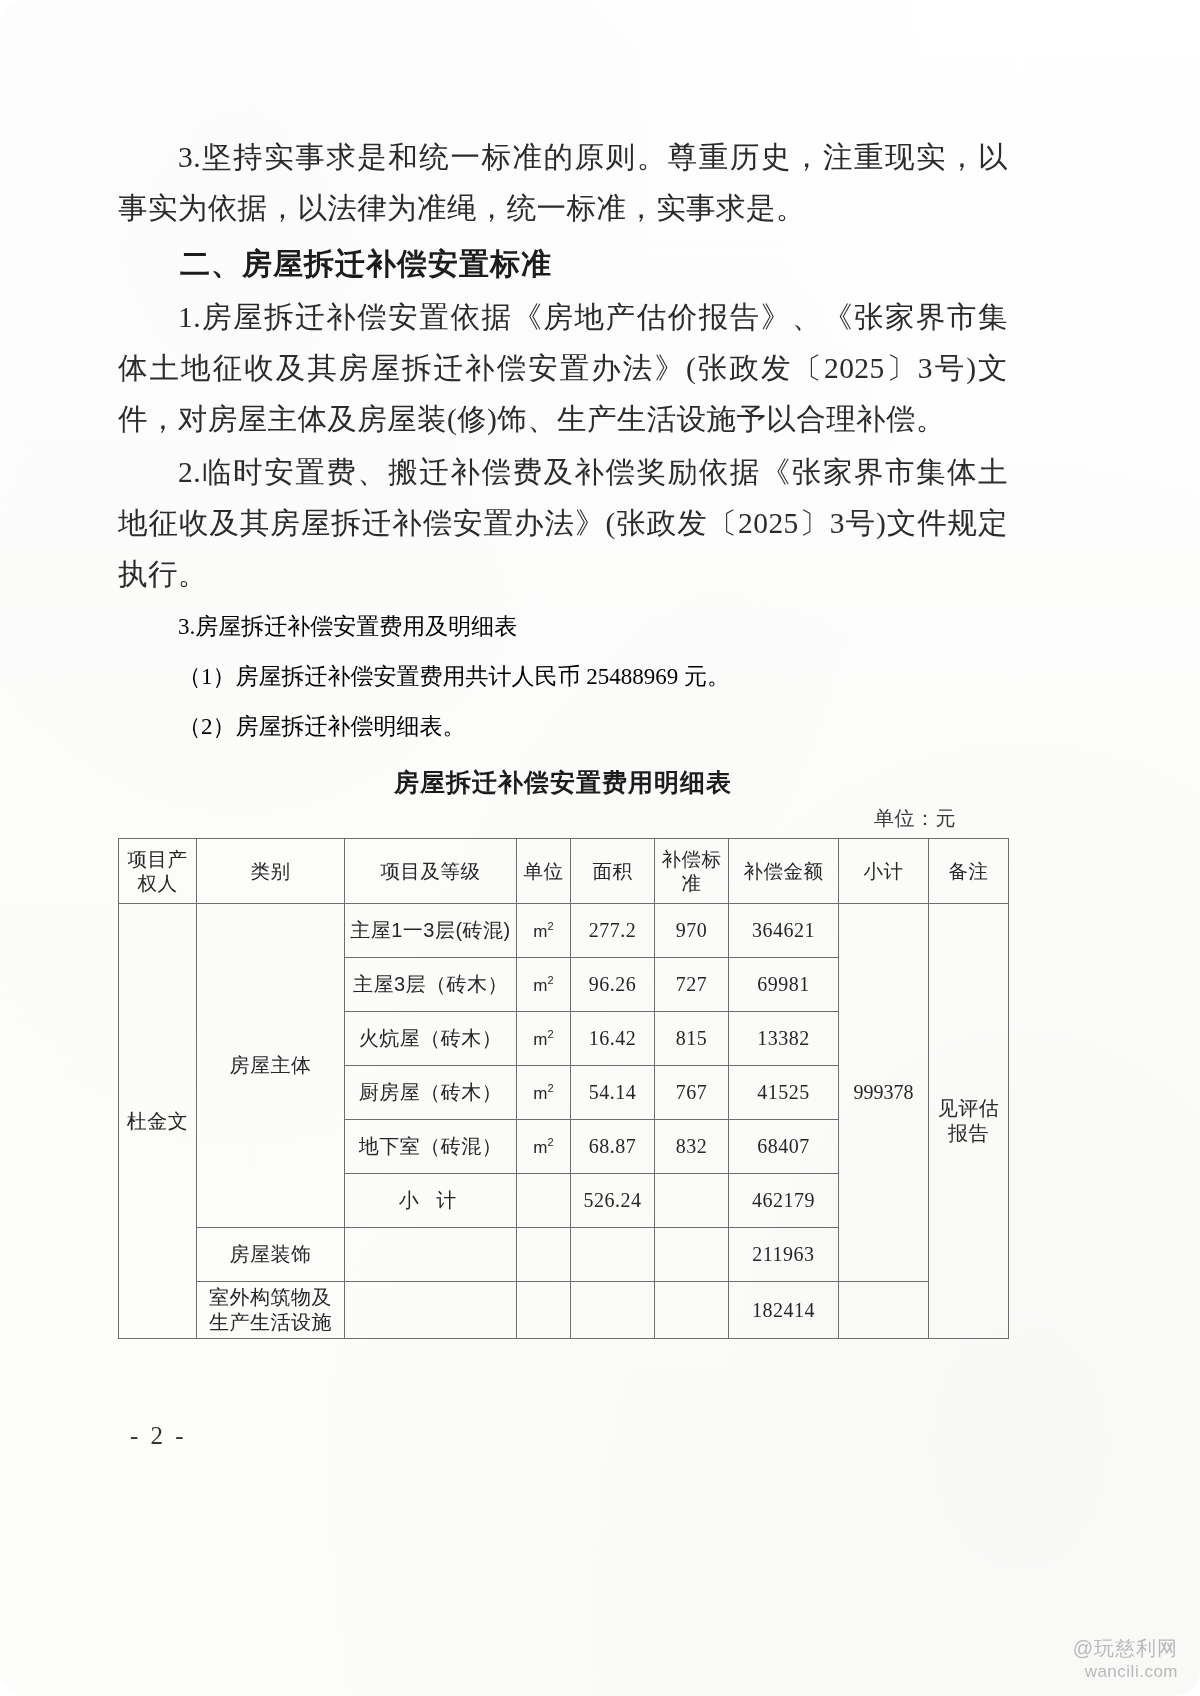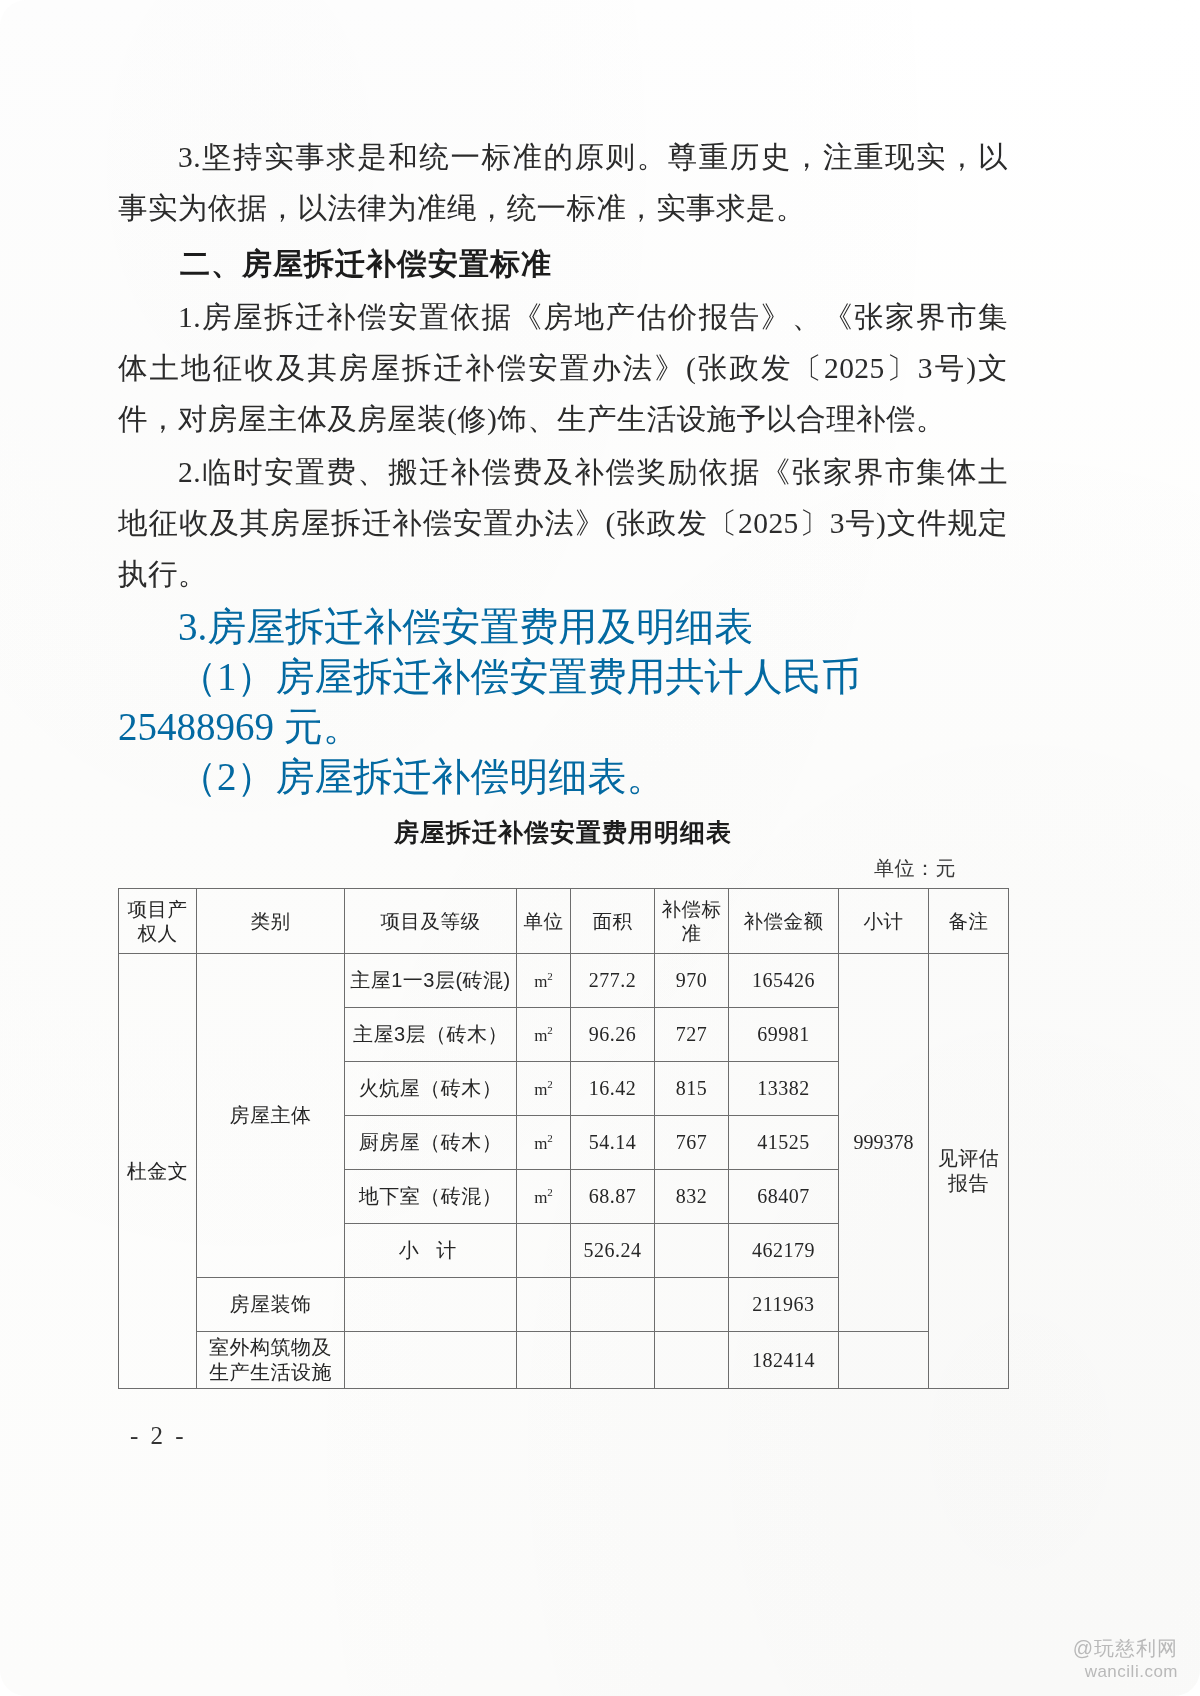--- a/index.html
+++ b/index.html
@@ -54,23 +54,23 @@
     font-weight: bold;
     font-size: 30px;
     line-height: 52px;
     letter-spacing: 1px;
     color: #1c1c1c;
     text-indent: 62px;
     margin: 4px 0 2px 0;
   }
   .sub-para {
     font-family: "Liberation Serif", "DejaVu Serif", serif;
-    font-size: 39px;
+    font-size: 23px;
     line-height: 50px;
-    color: #0369a1;
+    color: #000000;
     text-indent: 60px;
     margin: 0;
   }
   
   .table-title {
     font-family: "Liberation Sans", "DejaVu Sans", sans-serif;
     font-weight: bold;
     font-size: 25px;
     text-align: center;
     letter-spacing: 1px;
@@ -110,21 +110,21 @@
   td.num {
     font-family: "Liberation Serif", "DejaVu Serif", serif;
     font-size: 20px;
     letter-spacing: 0.5px;
   }
   td.item-name {
     font-size: 20px;
     letter-spacing: 0.5px;
   }
   td.unit-cell {
-    font-family: Liberation Serif, serif;
+    font-family: Liberation Sans, sans-serif;
     font-size: 17px;
   }
   td.unit-cell sup { font-size: 11px; }
   td.vertical-label {
     font-size: 20px;
     letter-spacing: 0.5px;
   }
   td.subtotal-label { letter-spacing: 6px; font-size: 20px; }
   td.memo { font-size: 20px; line-height: 1.45; letter-spacing: 0.5px; }
   td.sum-cell { font-family: "Liberation Serif", "DejaVu Serif", serif; font-size: 20px; }
@@ -222,21 +222,21 @@
         </tr>
       </thead>
       <tbody>
         <tr>
           <td class="row-cell vertical-label" rowspan="8">杜金文</td>
           <td class="row-cell vertical-label" rowspan="6">房屋主体</td>
           <td class="row-cell item-name">主屋1一3层(砖混)</td>
           <td class="row-cell unit-cell"><span>m</span><sup>2</sup></td>
           <td class="row-cell num">277.2</td>
           <td class="row-cell num">970</td>
-          <td class="row-cell num">165426</td>
+          <td class="row-cell num">364621</td>
           <td class="row-cell sum-cell" rowspan="7">999378</td>
           <td class="row-cell memo" rowspan="8">见评估报告</td>
         </tr>
         <tr>
           <td class="row-cell item-name">主屋3层（砖木）</td>
           <td class="row-cell unit-cell"><span>m</span><sup>2</sup></td>
           <td class="row-cell num">96.26</td>
           <td class="row-cell num">727</td>
           <td class="row-cell num">69981</td>
         </tr>

